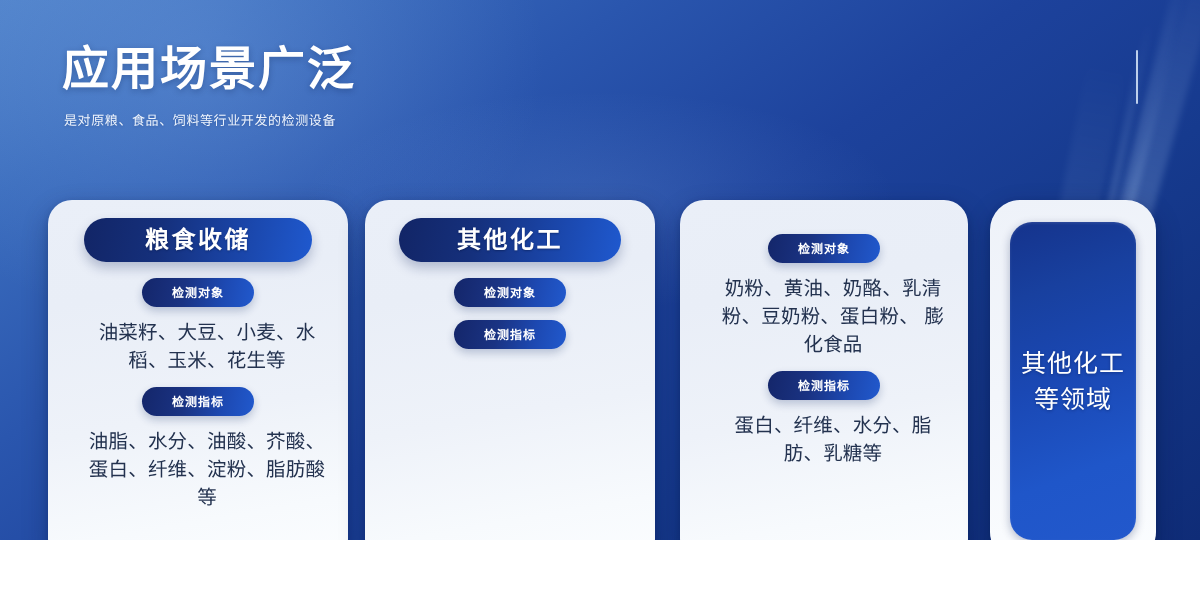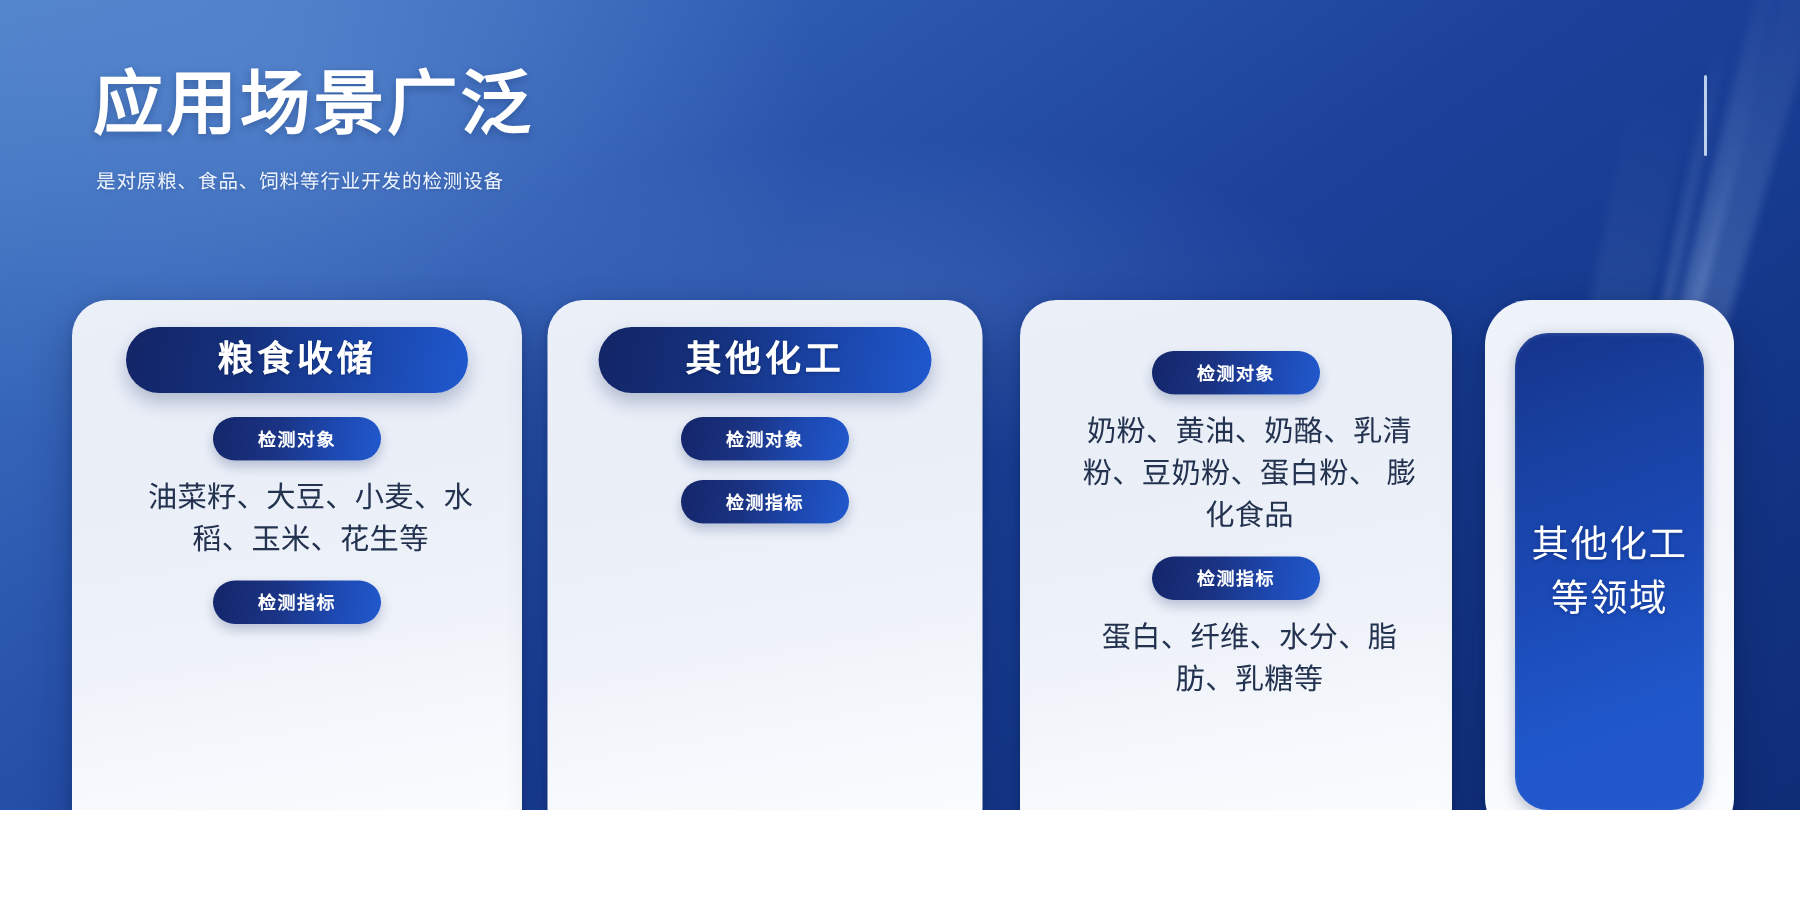--- a/index.html
+++ b/index.html
@@ -257,20 +257,21 @@
         </div>
         <div class="gap-md"></div>
         <div class="badge">
           <span class="badge-label">检测对象</span>
         </div>
         <div class="body-text">油菜籽、大豆、小麦、水稻、玉米、花生等</div>
         <div class="gap-sm"></div>
         <div class="badge">
           <span class="badge-label">检测指标</span>
         </div>
+        <div class="body-text">油脂、水分、油酸、芥酸、蛋白、纤维、淀粉、脂肪酸等</div>
       </div>
     </div>
 
     <div class="card card-wide card-2">
       <div class="card-inner">
         <div class="card-head">
           <span class="card-head-label">其他化工</span>
         </div>
         <div class="gap-md"></div>
         <div class="badge">

